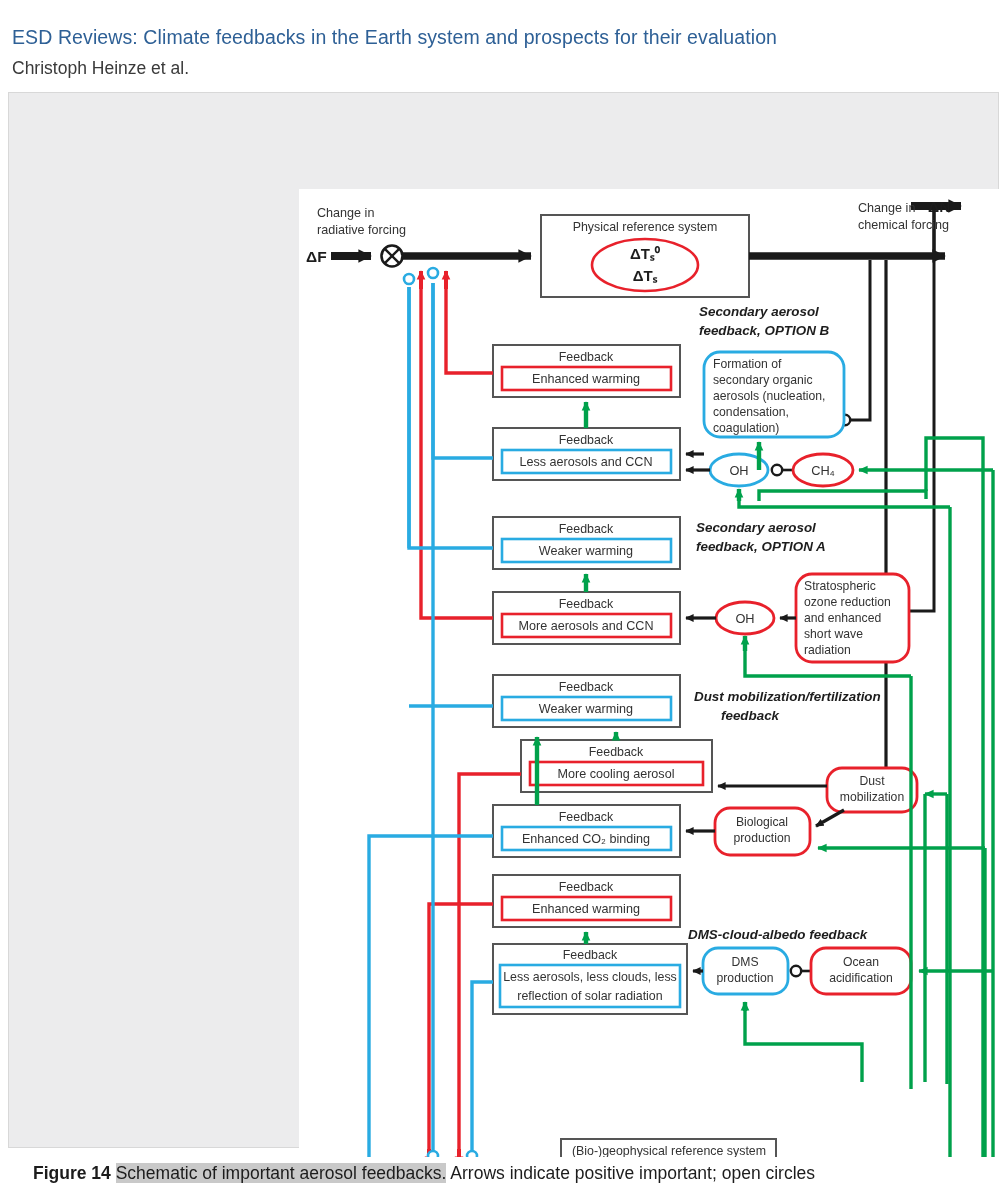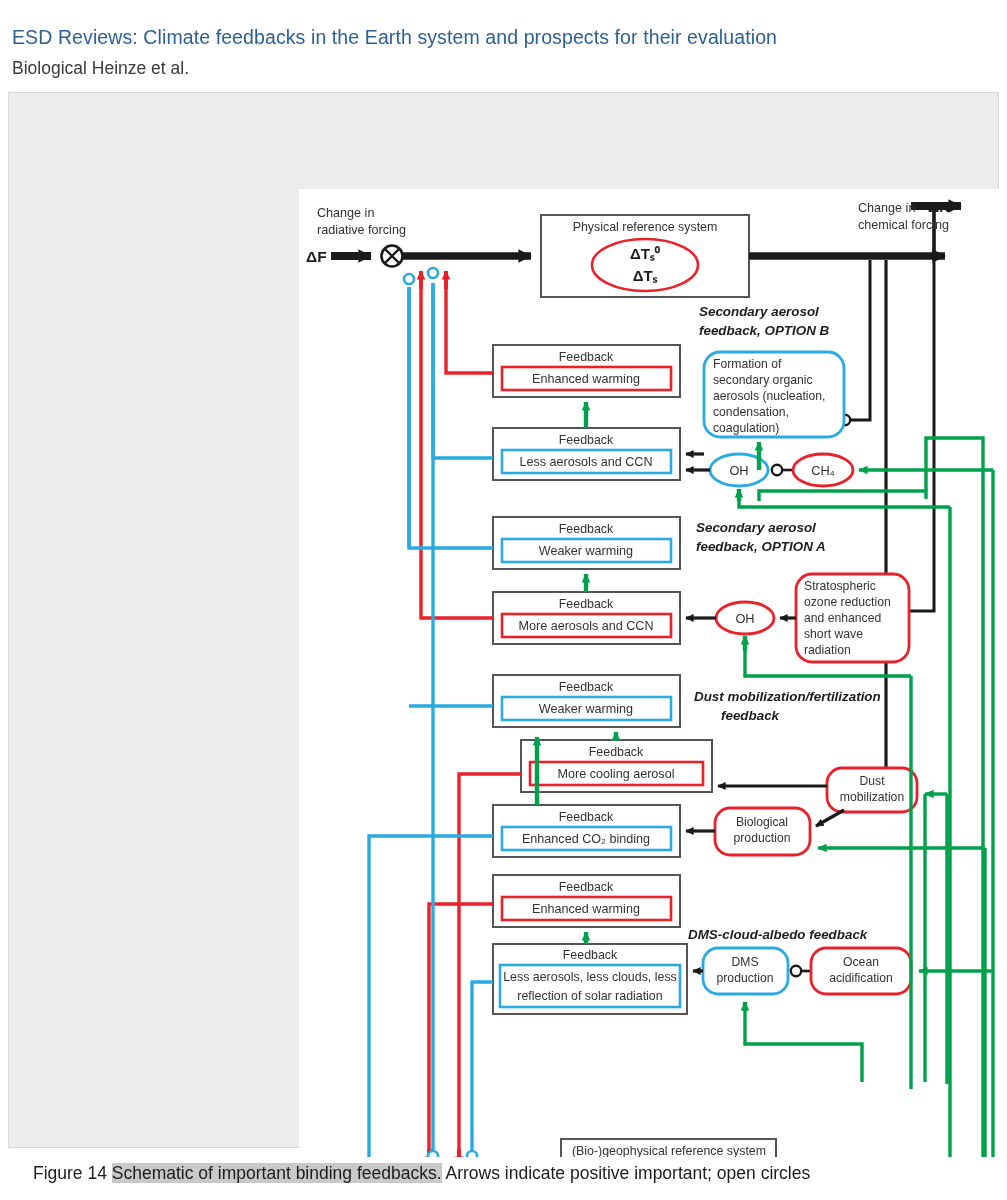--- a/index.html
+++ b/index.html
@@ -12,36 +12,36 @@
   #hdr .authors{position:absolute;left:12px;top:38px;font-size:17.5px;color:#3a3a3a;white-space:nowrap;}
 
   
   #figframe{position:absolute;left:8px;top:92px;width:991px;height:1056px;background:#ececed;border:1px solid #d8d8d8;box-sizing:border-box;}
   #canvaswrap{position:absolute;left:290px;top:96px;width:709px;height:1049px;background:#ffffff;overflow:hidden;}
   svg#dia{position:absolute;left:0;top:0;}
 
   
   #caption{position:absolute;left:0;top:1157px;width:1007px;height:43px;background:#ffffff;}
   #caption .line{position:absolute;left:33px;top:6px;font-size:17.5px;color:#1c1c1c;white-space:nowrap;}
-  #caption .figno{font-weight:normal;}
+  #caption .figno{font-weight:bold;}
   #caption .hl{background:#c9c9c9;}
 
   
   .dtx{font-family:"Liberation Sans",sans-serif;fill:#333333;}
   .ital{font-style:italic;font-weight:bold;fill:#1d1d1d;}
   .bigvar{font-weight:bold;fill:#1d1d1d;}
 </style>
 </head>
 <body>
 
 <div id="page">
 
   <div id="hdr">
     <div class="title">ESD Reviews: Climate feedbacks in the Earth system and prospects for their evaluation</div>
-    <div class="authors">Biological Heinze et al.</div>
+    <div class="authors">Christoph Heinze et al.</div>
   </div>
 
   <div id="figframe">
     <div id="canvaswrap">
 
       <svg id="dia" width="709" height="1049" viewBox="0 0 709 1049" xmlns="http://www.w3.org/2000/svg">
         <defs>
           <marker id="ahBlack" markerWidth="9" markerHeight="9" refX="7.6" refY="4.5" orient="auto" markerUnits="userSpaceOnUse">
             <path d="M0,0.6 L8.4,4.5 L0,8.4 z" fill="#1a1a1a"></path>
           </marker>
@@ -360,17 +360,17 @@
         <text class="dtx ital" x="422" y="531" font-size="13.4">feedback</text>
 
         <text class="dtx ital" x="389" y="750" font-size="13.4">DMS-cloud-albedo feedback</text>
       </svg>
 
     </div>
   </div>
 
   <div id="caption">
     <div class="line">
-      <span class="figno">Figure 14</span><span>&nbsp;</span><span class="hl">Schematic of important binding feedbacks.</span><span> Arrows indicate positive important; open circles</span>
+      <span class="figno">Figure 14</span><span>&nbsp;</span><span class="hl">Schematic of important aerosol feedbacks.</span><span> Arrows indicate positive important; open circles</span>
     </div>
   </div>
 
 </div>
 
 </body></html>

